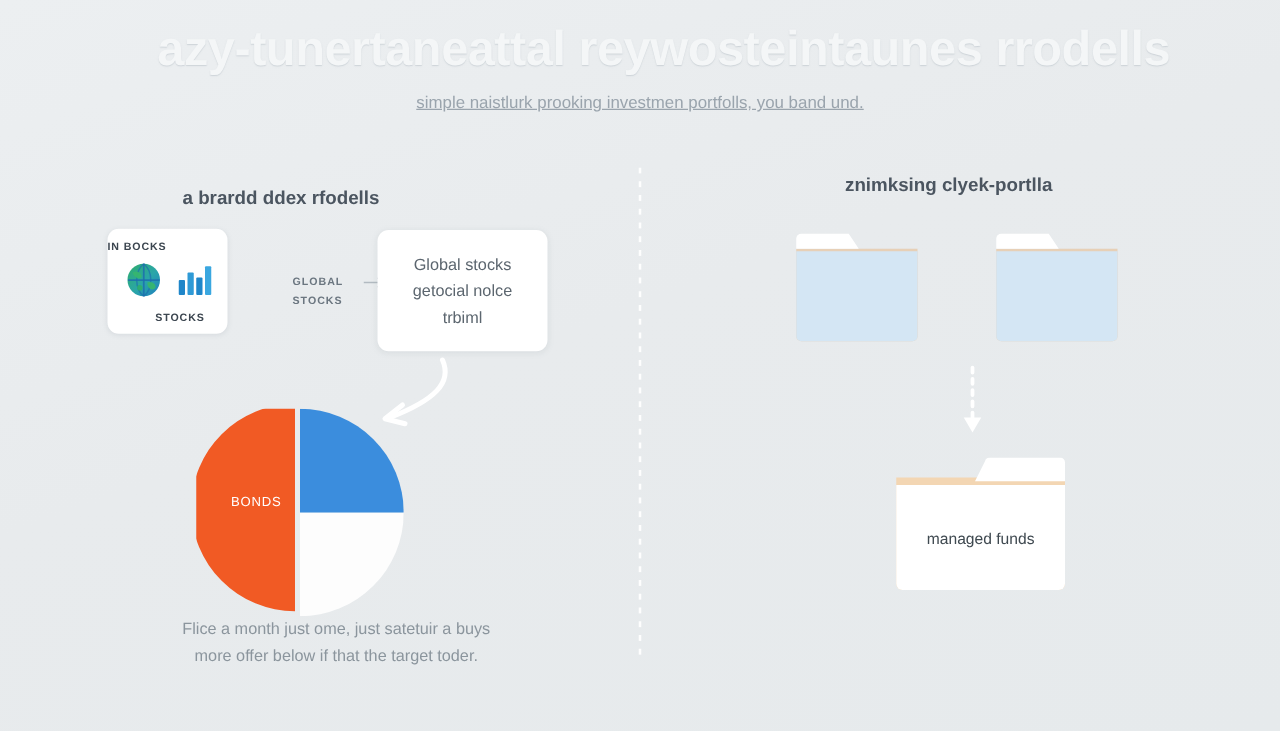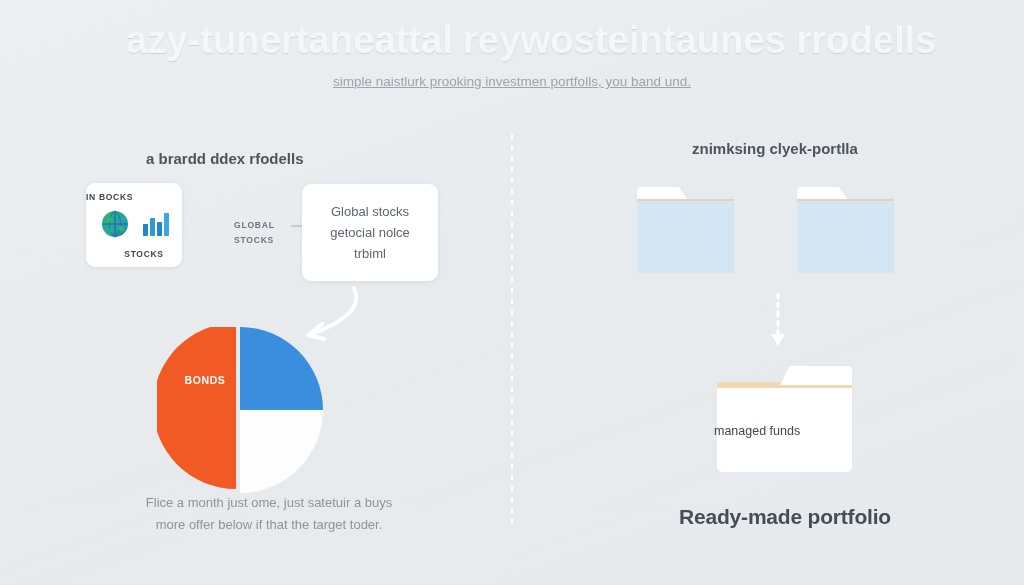--- a/index.html
+++ b/index.html
@@ -61,21 +61,21 @@
 
   
   .section-heading {
     position: absolute;
     font-size: 15px;
     font-weight: bold;
     color: #4b5560;
     white-space: nowrap;
   }
   #left-heading  { left: 146px; top: 140px; margin-top: 10px; }
-  #right-heading { left: 692px; top: 140px; }
+  #right-heading { left: 676px; top: 140px; }
 
   
   #icon-card {
     position: absolute;
     left: 86px;
     top: 183px;
     width: 96px;
     height: 84px;
     background: #ffffff;
     border-radius: 9px;
@@ -172,25 +172,25 @@
   #pie-chart {
     position: absolute;
     left: 157px;
     top: 327px;
     width: 166px;
     height: 166px;
   }
   #pie-label-bonds {
     position: absolute;
     left: 175px;
-    top: 374px;
+    top: 396px;
     width: 60px;
     text-align: center;
     font-size: 10.5px;
-    font-weight: bold;
+    font-weight: normal;
     letter-spacing: 0.6px;
     color: #ffffff;
     pointer-events: none;
   }
 
   
   #left-caption {
     position: absolute;
     left: 74px;
     top: 492px;
@@ -216,21 +216,21 @@
     top: 292px;
     width: 22px;
     height: 58px;
   }
 
   #managed-funds-label {
     position: absolute;
     left: 714px;
     top: 424px;
     width: 141px;
-    text-align: left;
+    text-align: center;
     font-size: 12.5px;
     color: #3f4950;
     pointer-events: none;
   }
 
   #ready-made-label {
     position: absolute;
     left: 565px;
     top: 505px;
     width: 440px;
@@ -335,15 +335,14 @@
     <path d="M4 42 L11 54 L18 42 Z" fill="#ffffff"></path>
   </svg>
 
   <svg class="folder" id="folder-main" viewBox="0 0 141 109">
     <path d="M3 16 H138 V101 A5 5 0 0 1 133 106 H8 A5 5 0 0 1 3 101 Z" fill="#f3d6b3"></path>
     <path d="M74 3 A4 4 0 0 1 78 0 H134 A4 4 0 0 1 138 4 V19 H66 Z" fill="#ffffff"></path>
     <path d="M3 22 H138 V101 A5 5 0 0 1 133 106 H8 A5 5 0 0 1 3 101 Z" fill="#ffffff"></path>
   </svg>
   <div id="managed-funds-label">managed funds</div>
 
-  <div id="ready-made-label">Ready-made portfolio</div>
 
 </div>
 
 </body></html>

